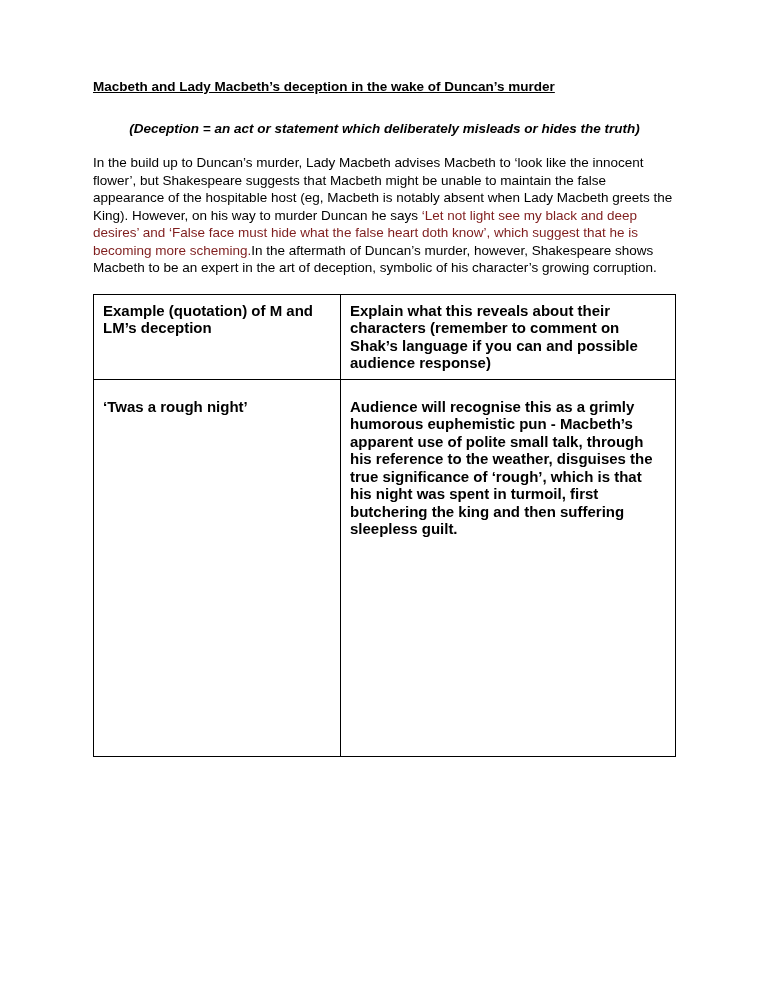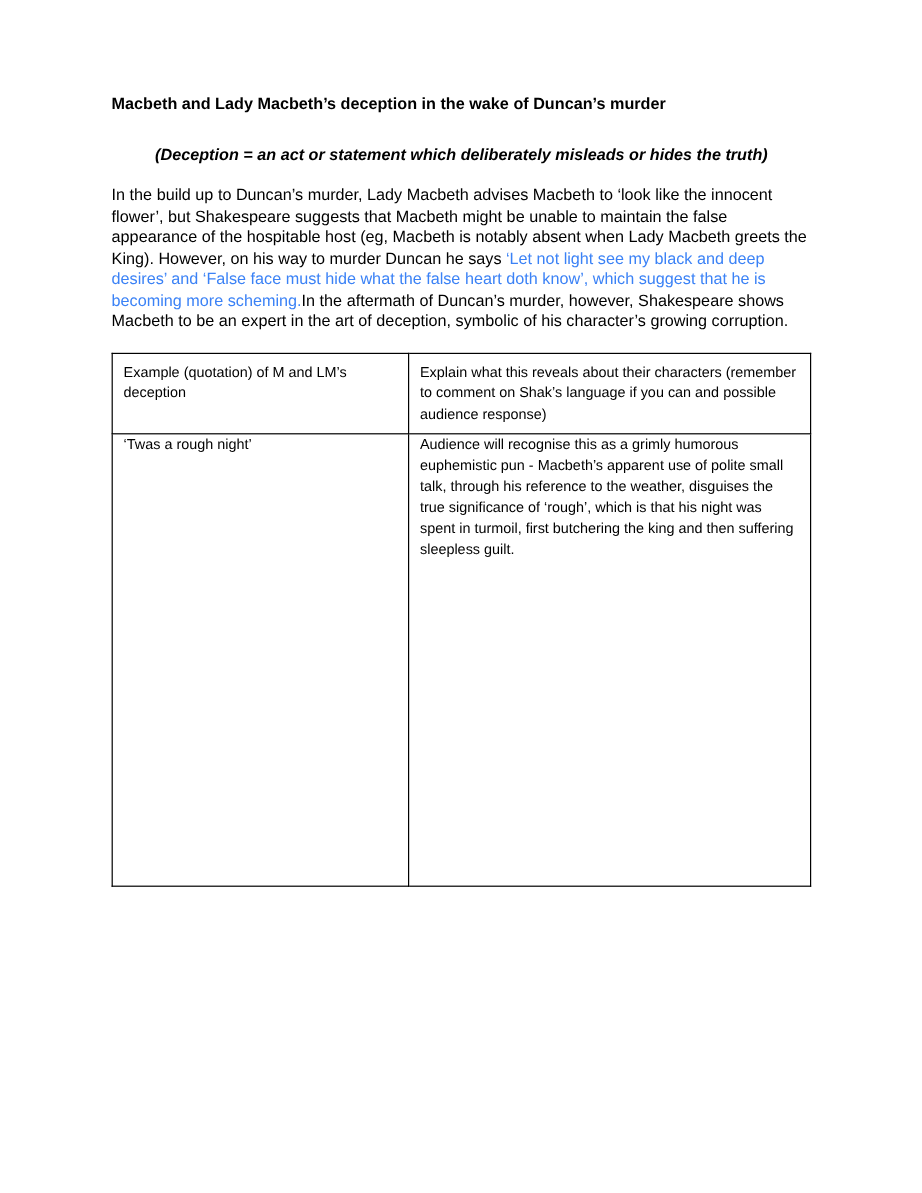--- a/index.html
+++ b/index.html
@@ -15,57 +15,58 @@
     padding: 78px 92px 0 93px;
     background: #ffffff;
     font-family: "Liberation Sans", "DejaVu Sans", sans-serif;
     font-size: 13.5px;
     line-height: 17.5px;
     color: #000000;
   }
   .doc-title {
     font-size: 13.5px;
     font-weight: bold;
+    text-decoration: underline;
     margin: 0 0 24px 0;
   }
   .definition {
     font-weight: bold;
     font-style: italic;
     margin: 0 0 17px 0;
     text-align: center;
   }
   p.body-para {
     margin: 0 0 17px 0;
   }
   .gray-text {
-    color: #3b82f6;
+    color: #7f1d1d;
   }
   table.deception-table {
     border-collapse: collapse;
     table-layout: fixed;
     width: 582px;
     margin-top: 6px;
   }
   .deception-table th,
   .deception-table td {
     box-sizing: border-box;
     border: 1px solid #000000;
     vertical-align: top;
     text-align: left;
-    font-weight: normal;
-    font-size: 12px;
+    font-weight: bold;
+    font-size: 15px;
     line-height: 17.5px;
     padding: 7px 10px 7px 9px;
   }
   .deception-table thead th {
     height: 62px;
   }
   .deception-table tbody td {
     height: 377px;
-    padding-top: 0;
+    padding-top: 18px;
   }
   col.col-quote { width: 247px; }
   col.col-explain { width: 335px; }
 </style>
 </head>
 <body>
 
 <div class="page">
 
   <h1 class="doc-title">Macbeth and Lady Macbeth’s deception in the wake of Duncan’s murder</h1>

